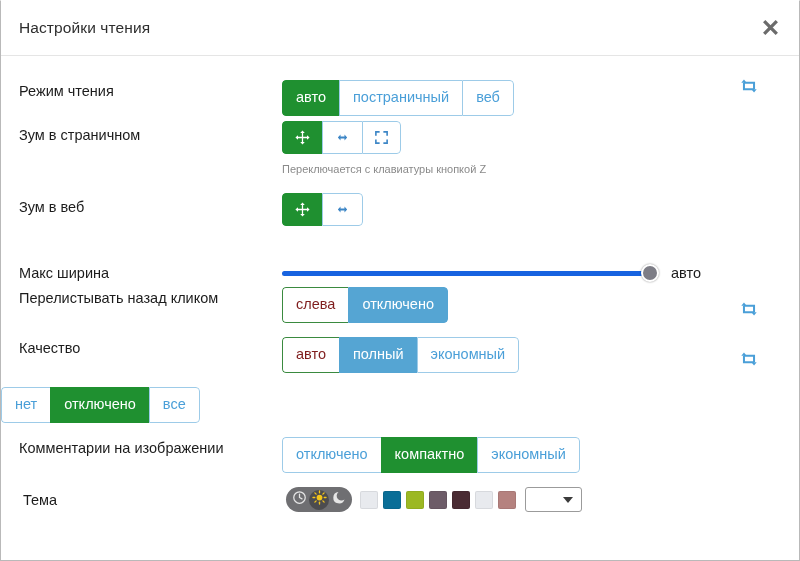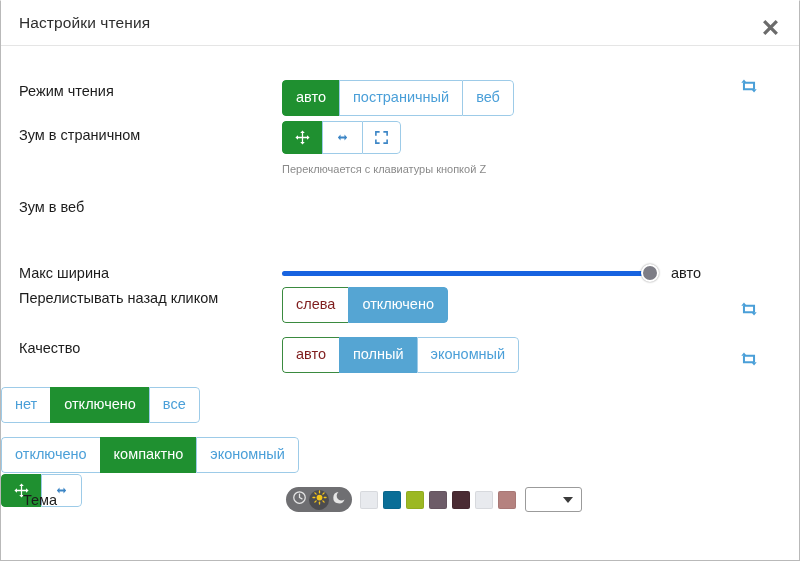--- a/index.html
+++ b/index.html
@@ -19,21 +19,21 @@
     background: #ffffff;
     border-left: 1px solid #b9b9b9;
     border-right: 1px solid #b9b9b9;
     border-bottom: 1px solid #b9b9b9;
     border-top: 1px solid #ffffff;
   }
 
   
   .modal-header {
     position: relative;
-    height: 45px;
+    height: 55px;
     border-bottom: 1px solid #e5e5e5;
     display: flex;
     align-items: center;
     padding: 0 18px;
   }
   .modal-title {
     font-size: 15.5px;
     color: #2e2e2e;
     font-weight: 400;
     letter-spacing: .1px;
@@ -73,21 +73,21 @@
     flex: 0 0 281px;
   }
   .row-control {
     flex: 1 1 auto;
     position: relative;
   }
 
   
   .row-readmode   { position:absolute; top:70px;  left:0; right:0;margin-top:9px; }
   .row-zoompage   { position:absolute; top:120px; left:0; right:0; }
-  .row-zoomweb    { position:absolute; top:192px; left:0; right:0;flex-direction:column; }
+  .row-zoomweb    { position:absolute; top:192px; left:0; right:0; }
   .row-maxwidth   { position:absolute; top:256px; left:0; right:0; }
   .row-backclick  { position:absolute; top:286px; left:0; right:0; }
   .row-quality    { position:absolute; top:336px; left:0; right:0; }
   .row-hidecom    { position:absolute; top:386px; left:0; right:0; }
   .row-imgcom     { position:absolute; top:436px; left:0; right:0; }
   .row-theme      { position:absolute; top:486px; left:4px; right:0; }
 
   .row-label.lbl-readmode  { padding-top: 3px; }
   .row-label.lbl-zoompage  { padding-top: 6px; }
   .row-label.lbl-zoomweb   { padding-top: 6px; }
@@ -390,20 +390,21 @@
       <div class="row-control">
         <div class="btn-group">
           <div class="btn">нет</div>
           <div class="btn active-green">отключено</div>
           <div class="btn">все</div>
         </div>
       </div>
     </div>
 
     <div class="row row-imgcom">
+      <div class="row-label lbl-imgcom">Комментарии на изображении</div>
       <div class="row-control">
         <div class="btn-group">
           <div class="btn">отключено</div>
           <div class="btn active-green">компактно</div>
           <div class="btn">экономный</div>
         </div>
       </div>
     </div>
 
     <div class="row row-theme">

